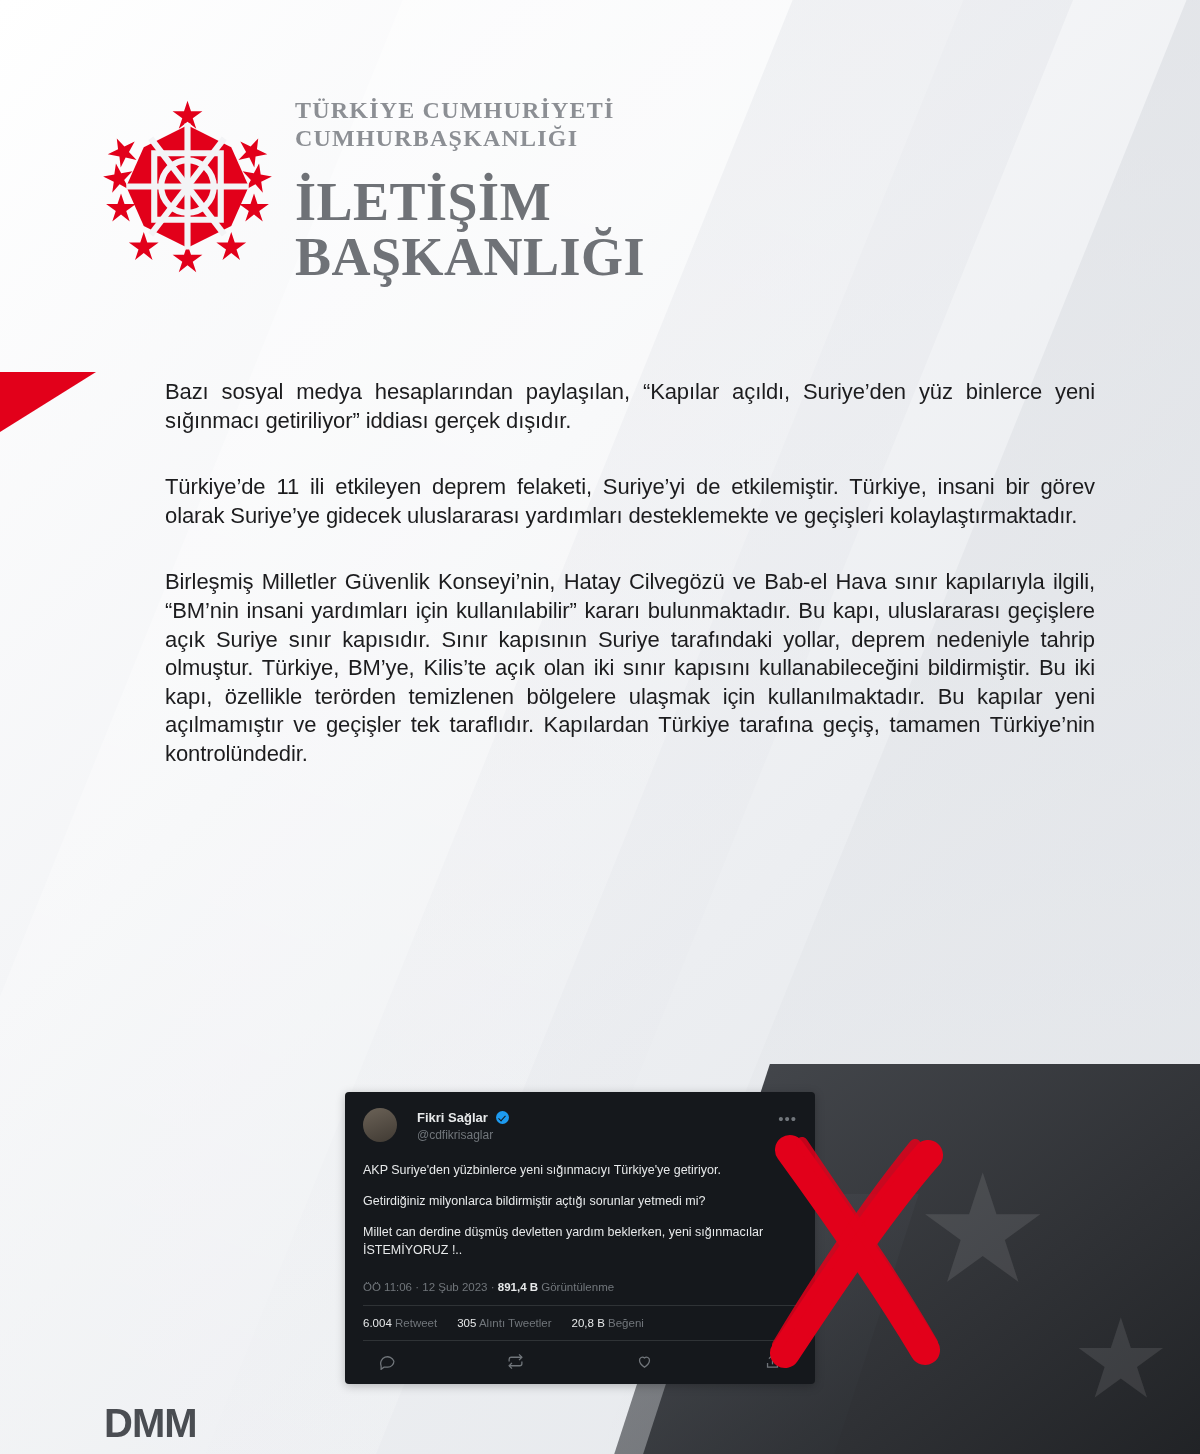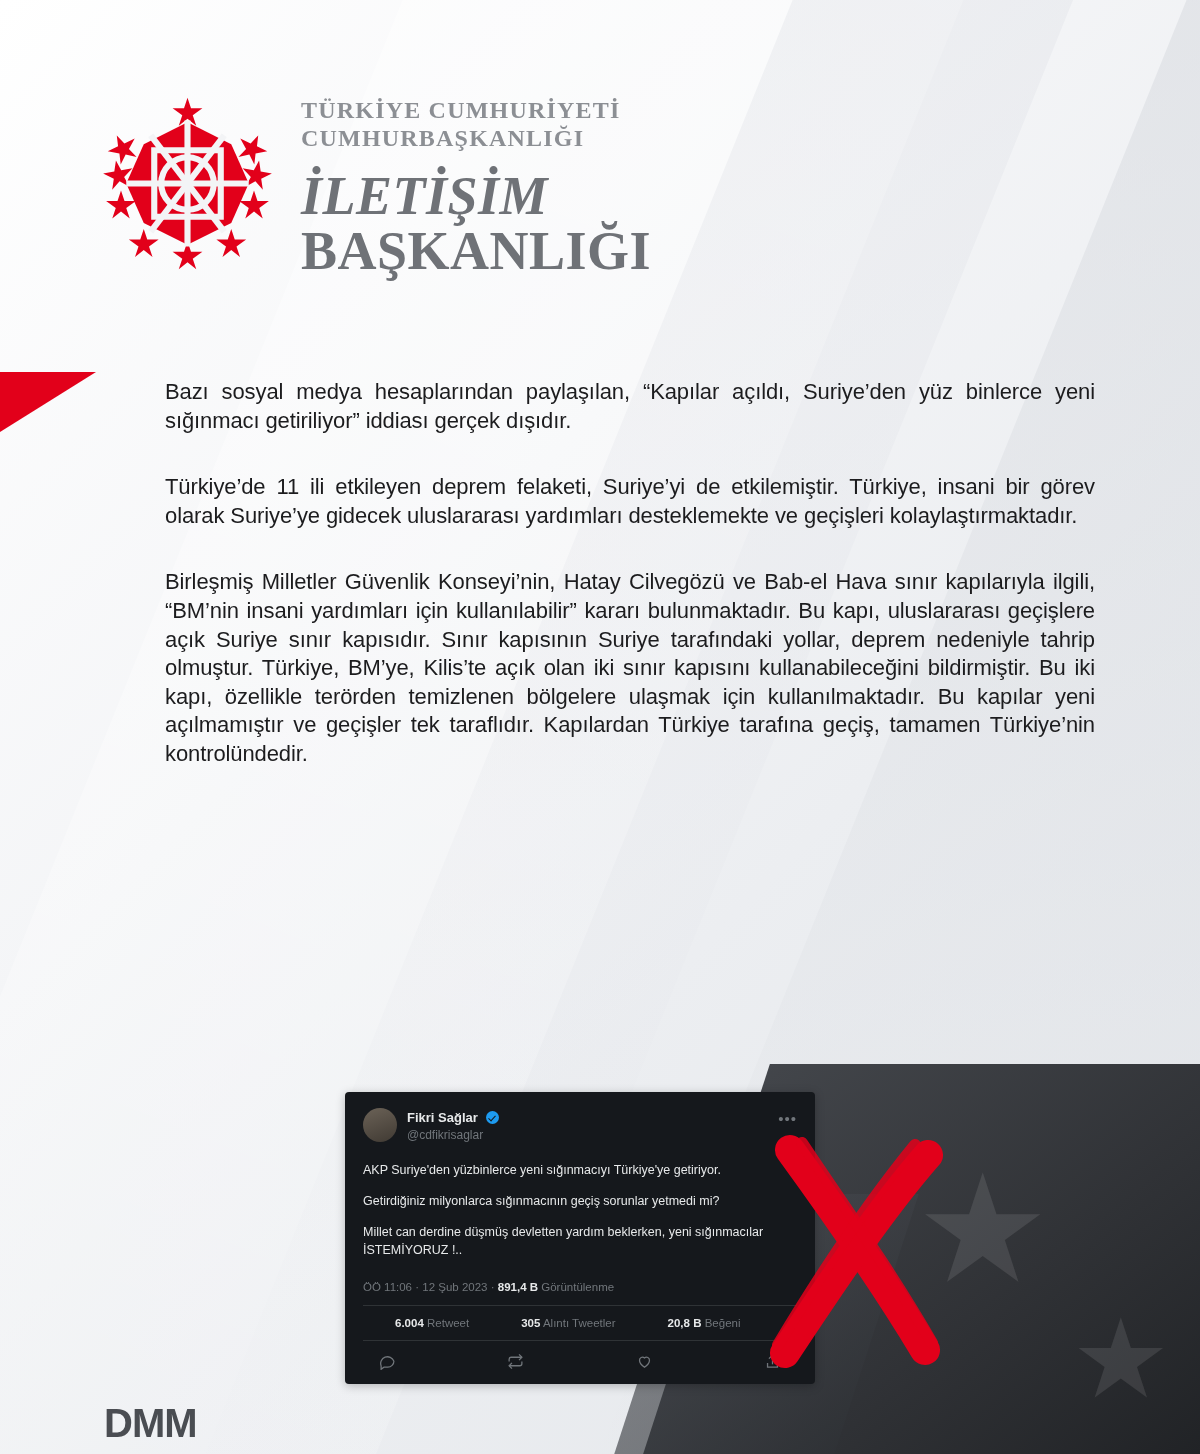--- a/index.html
+++ b/index.html
@@ -72,21 +72,21 @@
     clip-path: polygon(0 0, 100% 0, 0 100%);
   }
 
   
   .header {
     position: absolute;
     top: 92px;
     left: 100px;
     display: flex;
     align-items: center;
-    gap: 26px;
+    gap: 20px;
   }
   .emblem {
     width: 175px;
     height: 175px;
     position: relative;
     flex: none;
   }
   .logo-text {
     position: relative;
     top: 4px;
@@ -100,21 +100,21 @@
     line-height: 1.18;
   }
   .logo-big1, .logo-big2 {
     font-family: "Liberation Serif", serif;
     font-weight: bold;
     color: #6f7277;
     font-size: 54px;
     line-height: 1.03;
     letter-spacing: 0.5px;
   }
-  .logo-big1 { margin-top: 16px; font-style: italic; }
+  .logo-big1 { margin-top: 22px; }
 
   
   .content {
     position: absolute;
     left: 165px;
     top: 378px;
     width: 930px;
   }
   .para {
     font-family: "Liberation Sans", sans-serif;
@@ -139,21 +139,21 @@
     border-radius: 4px;
     padding: 16px 18px 0 18px;
     color: #e7e9ea;
     width: 470px;
     box-sizing: border-box;
     box-shadow: 0 2px 10px rgba(0,0,0,0.25);
   }
   .tweet-head {
     display: flex;
     align-items: flex-start;
-    gap: 10px;
+    gap: 20px;
   }
   .avatar {
     width: 34px; height: 34px;
     border-radius: 50%;
     background: linear-gradient(160deg, #6b6257, #403a33);
     flex: none;
   }
   .tweet-names { flex: 1; min-width: 0; }
   .tw-name {
     font-size: 13px;
@@ -207,21 +207,21 @@
   }
   .tw-meta b { color: #e7e9ea; font-weight: bold; margin-top: 25px; }
   .tw-stats {
     font-size: 11.5px;
     color: #71767b;
     padding: 11px 0 11px 0;
     border-bottom: 1px solid #2f3336;
     display: flex;
     gap: 20px;
   }
-  .tw-stats b { color: #e7e9ea; font-weight: bold; margin-left: 32px; }
+  .tw-stats b { color: #e7e9ea; font-weight: normal; }
   .tw-actions {
     display: flex;
     justify-content: space-between;
     padding: 12px 16px 14px 16px;
     color: #71767b;
   }
   .tw-actions svg { display: block; }
 
   
   .red-x {
@@ -315,21 +315,21 @@
         <div class="avatar"></div>
         <div class="tweet-names">
           <span class="tw-name">Fikri Sağlar</span>
           <span class="verified"></span>
           <div class="tw-handle">@cdfikrisaglar</div>
         </div>
         <div class="tw-more">•••</div>
       </div>
       <div class="tw-body">
         <div class="tw-line">AKP Suriye'den yüzbinlerce yeni sığınmacıyı Türkiye'ye getiriyor.</div>
-        <div class="tw-line">Getirdiğiniz milyonlarca sığınmacının geçiş sorunlar yetmedi mi?</div>
+        <div class="tw-line">Getirdiğiniz milyonlarca bildirmiştir açtığı sorunlar yetmedi mi?</div>
         <div class="tw-line">Millet can derdine düşmüş devletten yardım beklerken, yeni sığınmacılar İSTEMİYORUZ !..</div>
       </div>
       <div class="tw-meta">
         <span>ÖÖ 11:06</span>
         <span>·</span>
         <span>12 Şub 2023</span>
         <span>·</span>
         <b>891,4 B</b>
         <span>Görüntülenme</span>
       </div>

